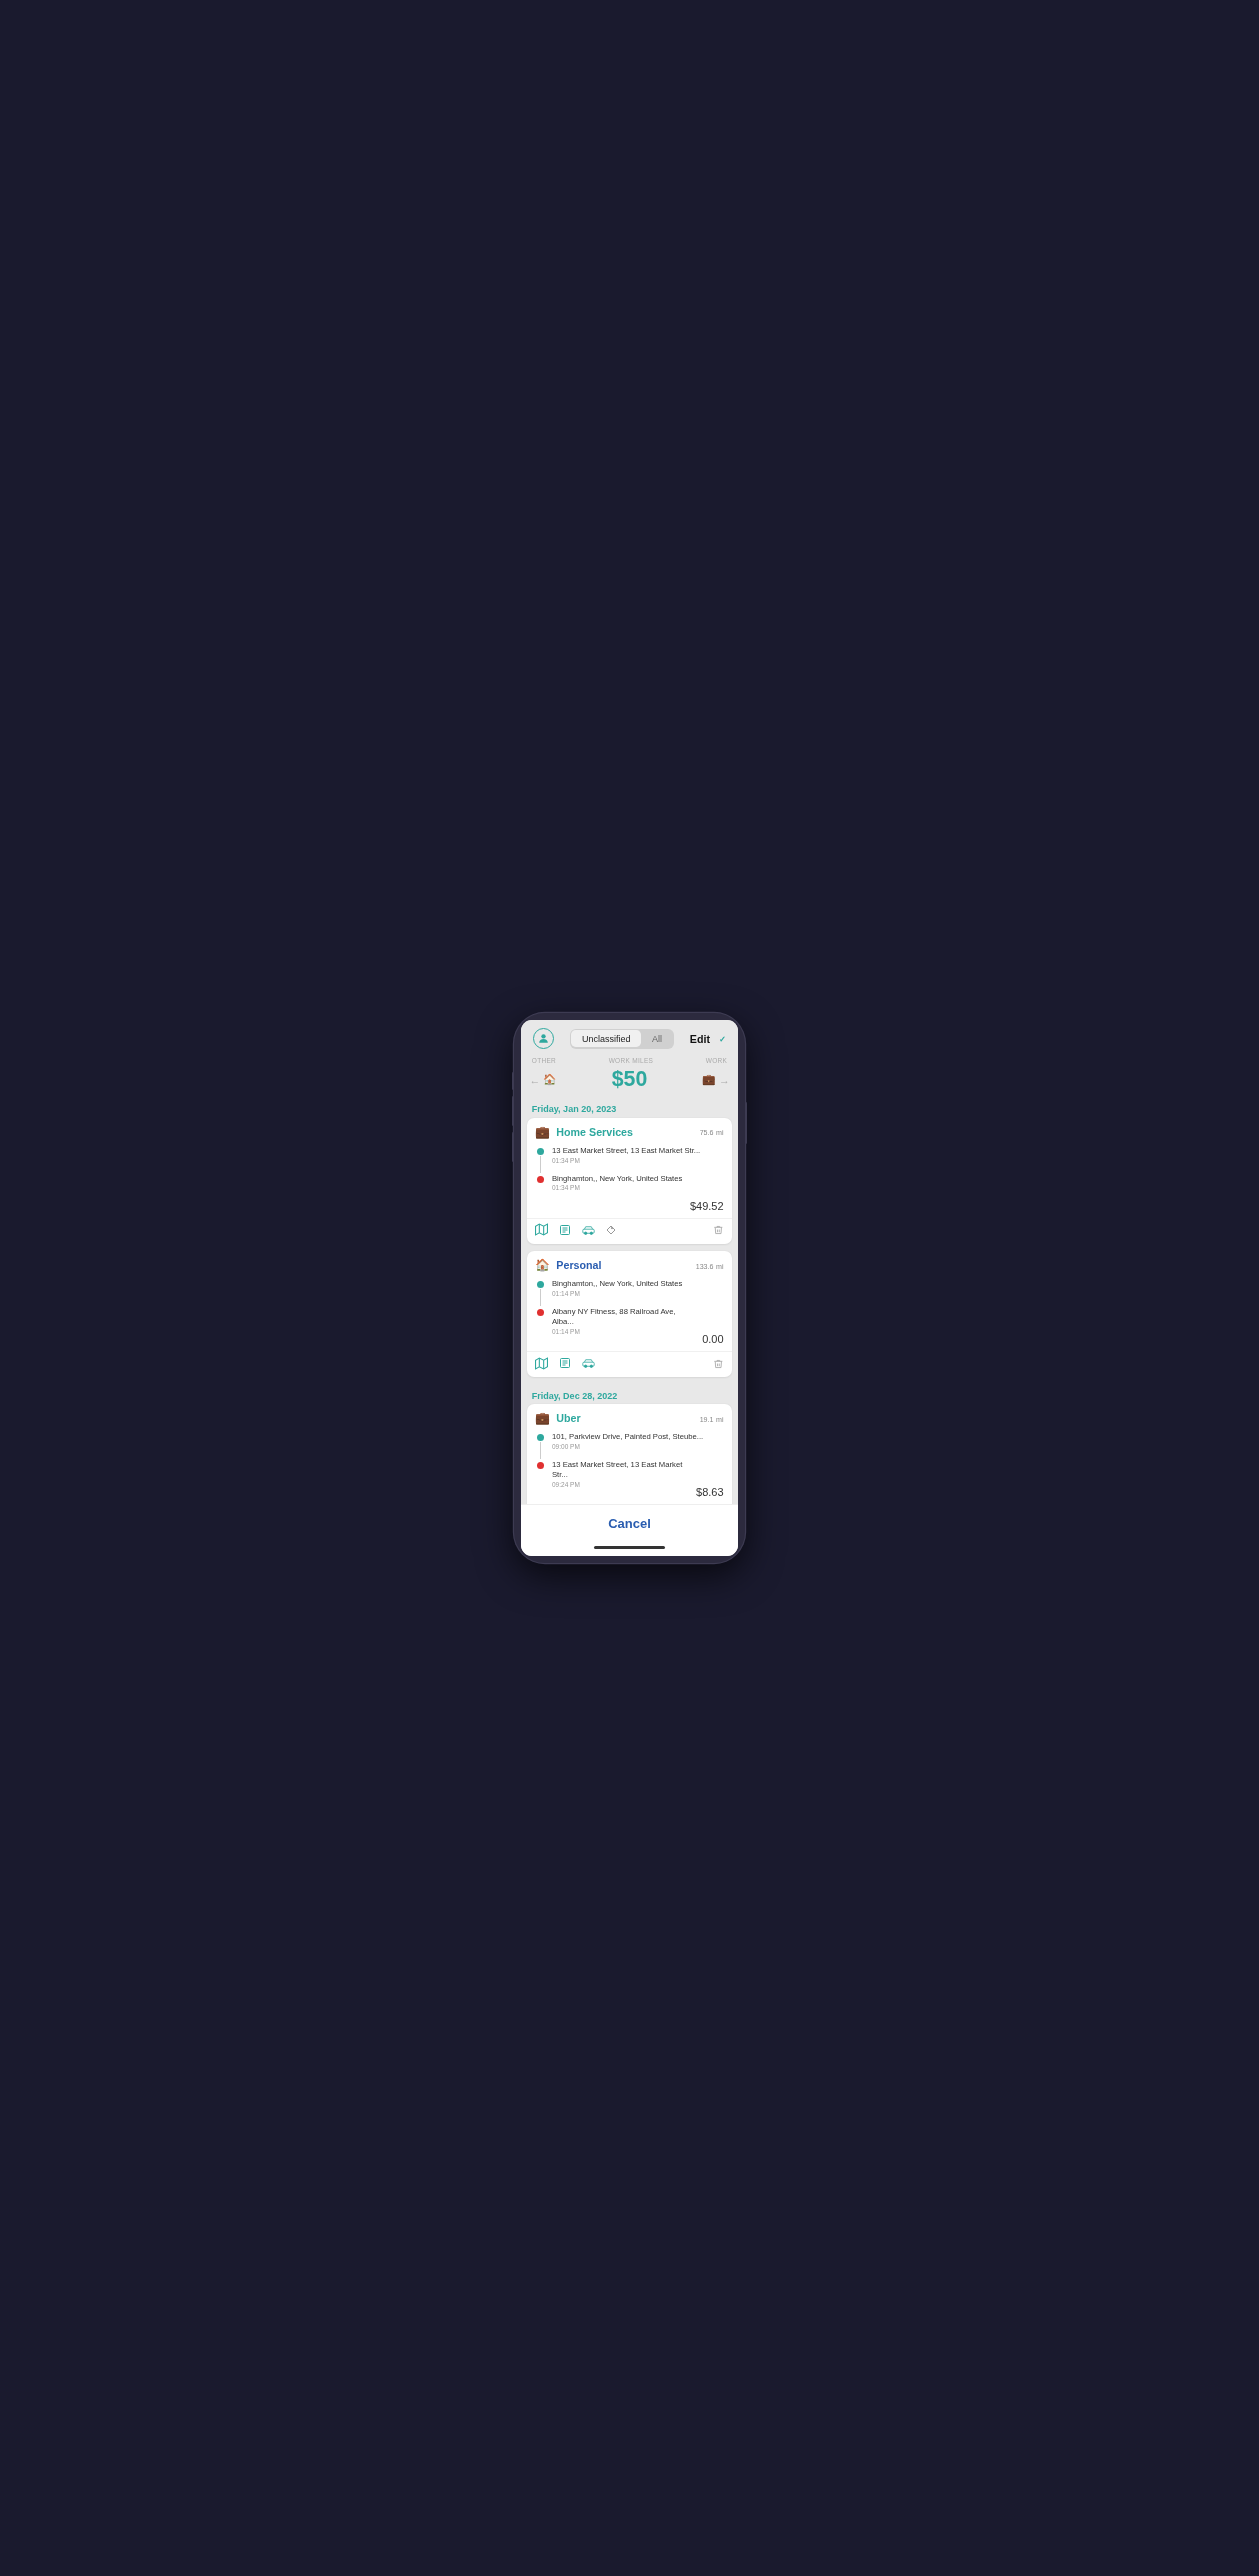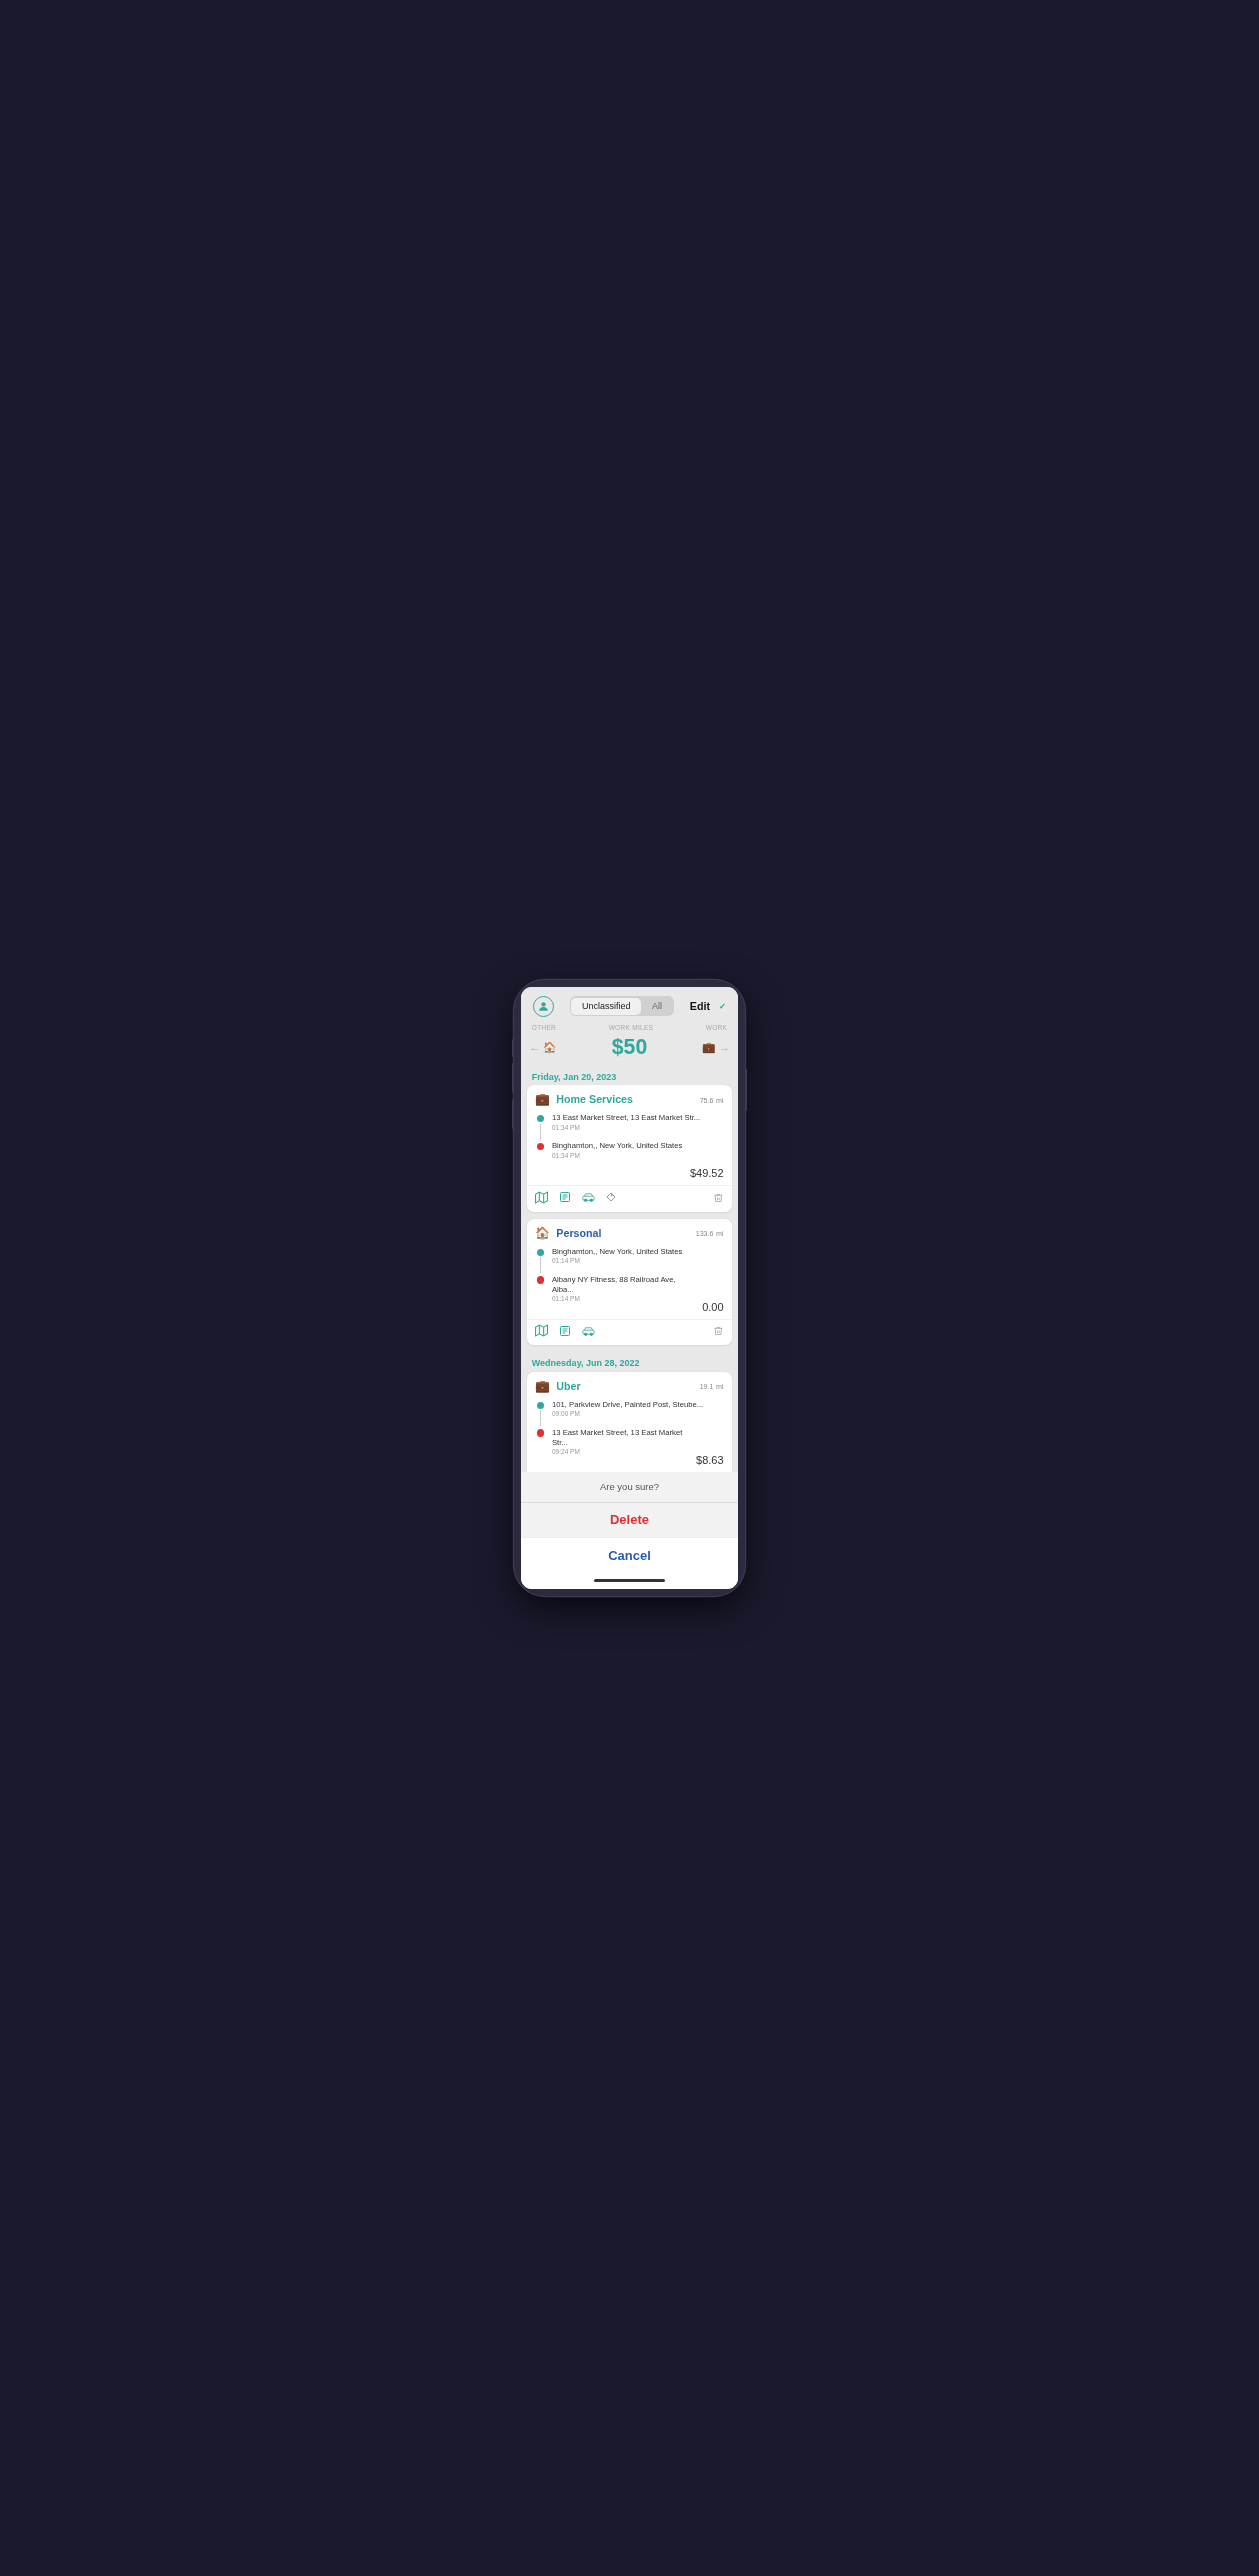--- a/index.html
+++ b/index.html
@@ -590,21 +590,21 @@
           <svg width="10.7" height="12" viewBox="0 0 24 24" fill="none" stroke="#aaa" stroke-width="2">
             <polyline points="3,6 5,6 21,6"></polyline>
             <path d="M19,6 L18,20 H6 L5,6"></path>
             <path d="M10,11 L10,17 M14,11 L14,17"></path>
             <path d="M9,6 V4 H15 V6"></path>
           </svg>
         </span>
       </div>
     </div>
 
-    <div class="date-header">Wednesday, Jun 28, 2022</div>
+    <div class="date-header">Friday, Dec 28, 2022</div>
 
     <div class="trip-card-partial">
       <div class="trip-header">
         <div class="trip-title-group">
           <span class="trip-icon">💼</span>
           <span class="trip-name">Uber</span>
         </div>
         <span class="trip-miles">
           <span>19.1</span> <span style="font-size:7.1px;color:#888;">mi</span>
         </span>
@@ -629,24 +629,20 @@
             <div class="route-text">
               <div class="route-address">13 East Market Street, 13 East Market Str...</div>
               <div class="route-time">09:24 PM</div>
             </div>
             <div class="route-price">$8.63</div>
           </div>
         </div>
       </div>
     </div>
 
-    <div class="confirm-sheet">
-      <div class="confirm-question">Are you sure?</div>
-      <div class="confirm-delete">Delete</div>
-    </div>
 
     <div class="confirm-cancel">Cancel</div>
 
     <div class="home-indicator">
       <div class="home-bar"></div>
     </div>
 
   </div>
 </div>
 

